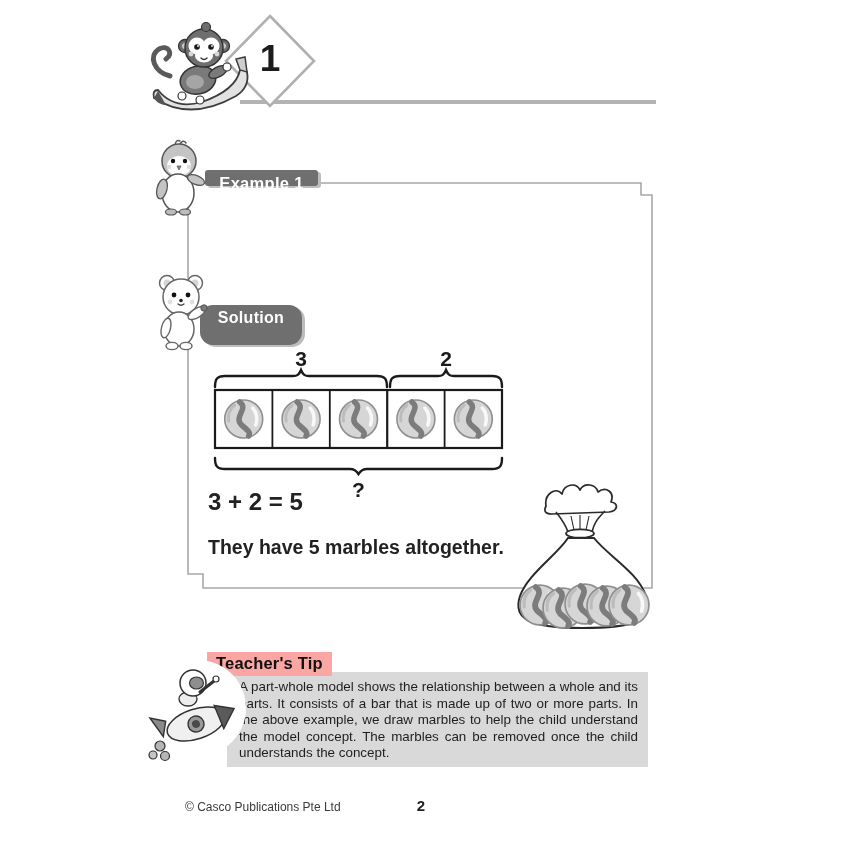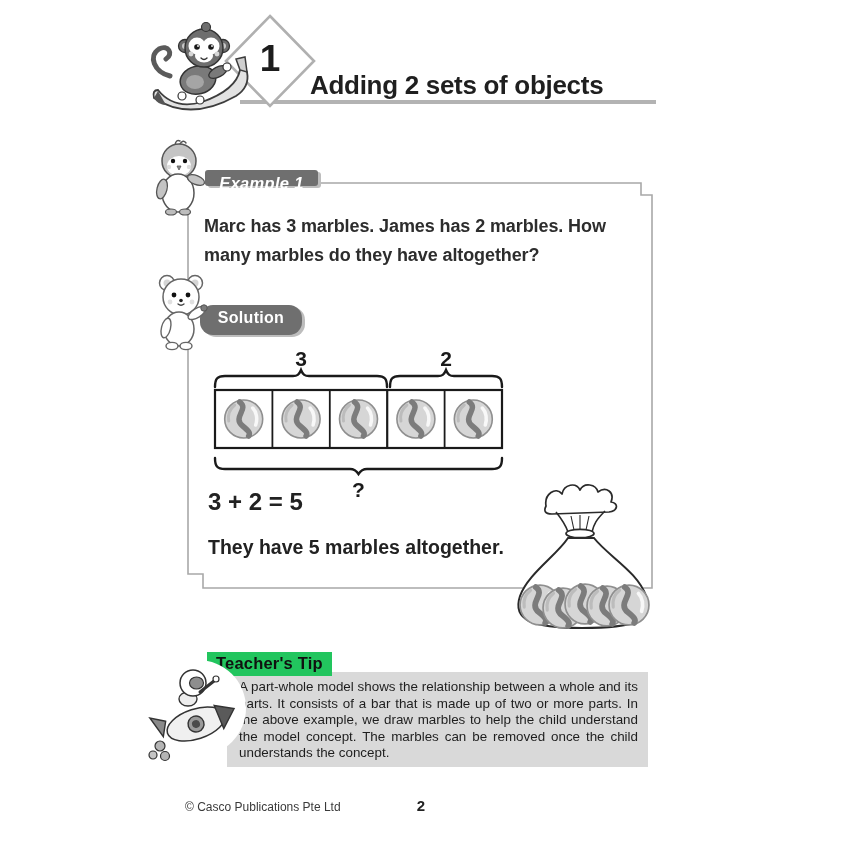--- a/index.html
+++ b/index.html
@@ -10,29 +10,29 @@
   .abs{position:absolute;}
   
   .title-underline{left:240px;top:100px;width:416px;height:4px;background:#b3b3b3;}
   .unit-number{left:226px;top:38px;width:88px;text-align:center;font-size:37px;font-weight:bold;color:#1c1c1c;}
   .page-title{left:310px;top:70px;font-size:26px;font-weight:bold;letter-spacing:-0.3px;color:#1f1f1f;white-space:nowrap;}
   
   .badge{
     background:#6f6f6f;color:#fff;font-weight:bold;text-align:center;
     box-shadow:3px 2px 0 #bdbdbd;
   }
-  .example-badge{left:205px;top:170px;width:113px;height:16px;line-height:26px;font-size:16.5px;border-radius:3px;letter-spacing:0.3px;font-style:italic;}
-  .solution-badge{left:200px;top:305px;width:102px;height:30px;line-height:25px;font-size:16px;border-radius:13px;letter-spacing:0.3px;}
+  .example-badge{left:205px;top:170px;width:113px;height:16px;line-height:26px;font-size:16.5px;border-radius:3px;letter-spacing:0.3px;}
+  .solution-badge{left:200px;top:305px;width:102px;height:40px;line-height:25px;font-size:16px;border-radius:13px;letter-spacing:0.3px;}
   .problem-text{left:204px;top:212px;width:452px;font-size:18px;font-weight:600;line-height:1.62;color:#2d2d2d;letter-spacing:-0.1px;}
   .equation-text{left:208px;top:488px;font-size:24px;font-weight:600;color:#222;}
   .answer-text{left:208px;top:536px;font-size:19.5px;font-weight:600;color:#222;text-align:center;}
   .answer-text b{font-weight:800;}
   
   .tip-box{left:227px;top:672px;width:421px;height:95px;background:#d9d9d9;}
-  .tip-title{left:207px;top:652px;background:#22c55e;padding:2px 9px 3px 9px;font-size:16.5px;font-weight:800;color:#101010;letter-spacing:0.2px;}
+  .tip-title{left:207px;top:652px;background:#fca5a5;padding:2px 9px 3px 9px;font-size:16.5px;font-weight:800;color:#101010;letter-spacing:0.2px;}
   .tip-text{left:239px;top:679px;width:399px;font-size:13.4px;line-height:16.6px;font-weight:500;color:#1e1e1e;text-align:justify;}
   
   .footer-copyright{left:185px;top:800px;font-size:12px;font-weight:500;color:#3a3a3a;}
   .page-number{left:0;top:797px;width:842px;text-align:center;font-size:15px;font-weight:600;color:#222;}
   svg{display:block;overflow:visible;}
 </style>
 </head>
 <body>
 
 <div class="page">
@@ -47,21 +47,20 @@
       </g>
     </defs>
   </svg>
 
   <div class="abs title-underline"></div>
 
   <svg class="abs" style="left:222px;top:12px" width="98" height="100" viewBox="0 0 98 100">
     <polygon points="48,4 92,49 48,94 4,49" fill="#ffffff" stroke="#b0b0b0" stroke-width="2.6"></polygon>
   </svg>
   <div class="abs unit-number">1</div>
-  <div class="abs page-title">Adding 2 sets of objects</div>
 
   <svg class="abs" style="left:140px;top:14px" width="130" height="105" viewBox="0 0 130 105">
     <path d="M30,62 C14,58 8,42 19,35 C28,30 34,40 26,45" fill="none" stroke="#5a5a5a" stroke-width="5" stroke-linecap="round"></path>
     <path d="M14,84 Q50,108 96,82 Q110,73 107,58 Q105,52 100,56 Q96,76 62,88 Q34,96 18,76 Q12,76 14,84 Z" fill="#e2e2e2" stroke="#3d3d3d" stroke-width="1.8"></path>
     <path d="M100,56 L96,45 L105,43 L107,58 Z" fill="#cfcfcf" stroke="#3d3d3d" stroke-width="1.5"></path>
     <path d="M14,84 Q18,91 26,91 L18,77 Z" fill="#555"></path>
     <ellipse cx="58" cy="66" rx="18" ry="14" fill="#7a7a7a" stroke="#333" stroke-width="1.5" transform="rotate(-14 58 66)"></ellipse>
     <ellipse cx="55" cy="68" rx="9" ry="7" fill="#a5a5a5"></ellipse>
     <ellipse cx="78" cy="58" rx="10" ry="5" fill="#7a7a7a" stroke="#333" stroke-width="1.3" transform="rotate(-28 78 58)"></ellipse>
     <circle cx="87" cy="53" r="4" fill="#fff" stroke="#333" stroke-width="1.2"></circle>
@@ -102,21 +101,20 @@
     <path d="M28,29 L32,29 L30,33 Z" fill="#8c8c8c" stroke="#555" stroke-width="0.8"></path>
     <circle cx="20" cy="30" r="2.2" fill="#dcdcdc"></circle>
       <circle cx="40" cy="30" r="2.2" fill="#dcdcdc"></circle>
     <ellipse cx="29" cy="56" rx="16" ry="19" fill="#fff" stroke="#555" stroke-width="1.5"></ellipse>
     <ellipse cx="13" cy="52" rx="5" ry="10" fill="#c4c4c4" stroke="#555" stroke-width="1.3" transform="rotate(14 13 52)"></ellipse>
     <ellipse cx="47" cy="43" rx="4.5" ry="9" fill="#c4c4c4" stroke="#555" stroke-width="1.3" transform="rotate(-68 47 43)"></ellipse>
     <ellipse cx="22" cy="75" rx="5.5" ry="3" fill="#bdbdbd" stroke="#555" stroke-width="1.2"></ellipse>
     <ellipse cx="36" cy="75" rx="5.5" ry="3" fill="#bdbdbd" stroke="#555" stroke-width="1.2"></ellipse>
   </svg>
 
-  <div class="abs problem-text">Marc has 3 marbles. James has 2 marbles. How many marbles do they have altogether?</div>
 
   <div class="abs badge solution-badge">
     <span>Solution</span>
   </div>
 
   <svg class="abs" style="left:146px;top:270px" width="74" height="80" viewBox="0 0 74 80">
     <circle cx="21" cy="13" r="7.5" fill="#fff" stroke="#666" stroke-width="1.5"></circle>
       <circle cx="21" cy="13" r="3.5" fill="#d5d5d5"></circle>
     <circle cx="49" cy="13" r="7.5" fill="#fff" stroke="#666" stroke-width="1.5"></circle>
       <circle cx="49" cy="13" r="3.5" fill="#d5d5d5"></circle>

